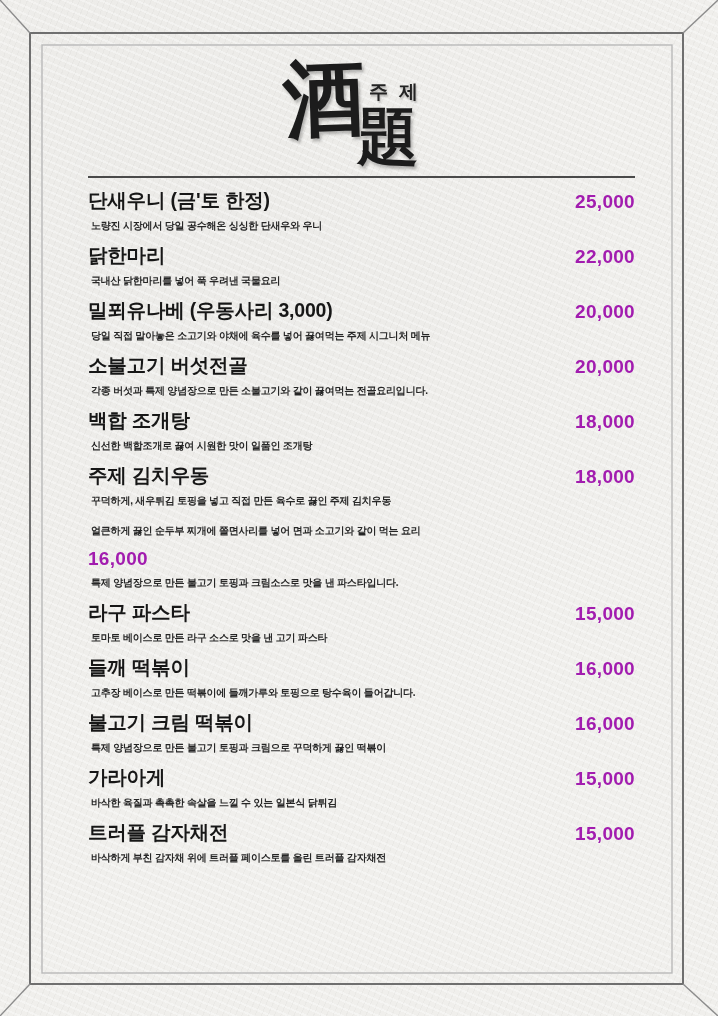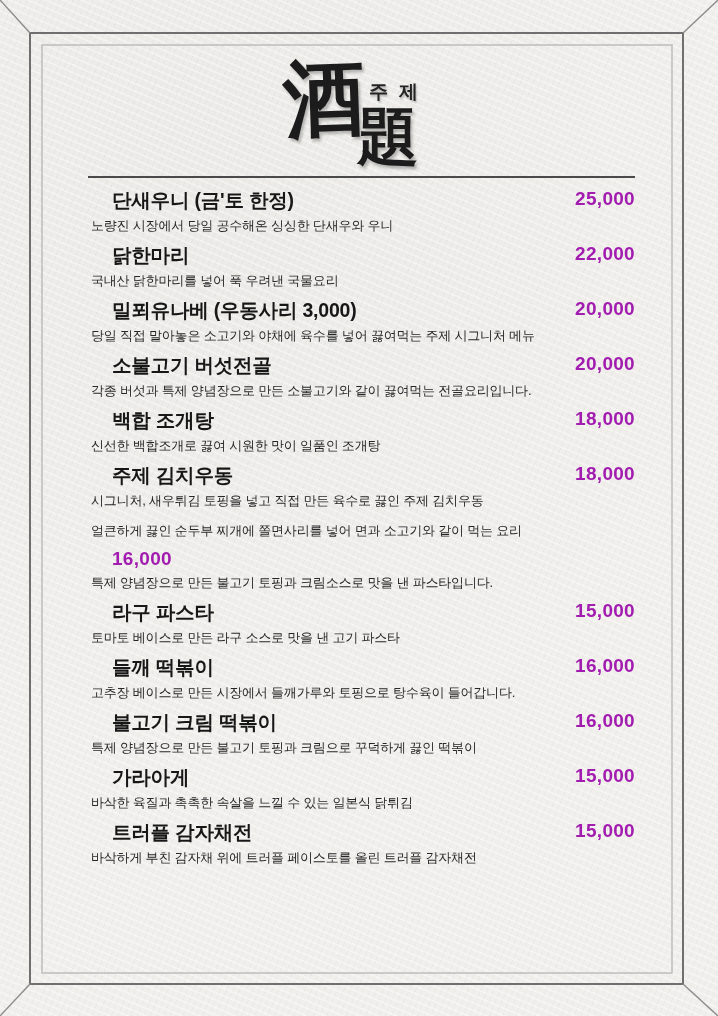--- a/index.html
+++ b/index.html
@@ -26,24 +26,24 @@
   }
   .logo .hanja-right{
     position:absolute;left:74px;top:42px;font-size:62px;line-height:1;font-weight:bold;
     color:#1c1c1c;text-shadow:2px 3px 3px rgba(0,0,0,.25);
   }
   
   .content{position:absolute;left:88px;top:176px;width:547px;}
   .section-title{font-size:28px;font-weight:800;letter-spacing:.5px;color:#1b1b1b;margin:0 0 4px 0;}
   .rule{border:none;border-top:2px solid #4a4a4a;margin:0 0 6px 0;height:0;}
   .item{padding:4px 0 6px 0;}
-  .item .row{display:flex;justify-content:space-between;align-items:flex-start;margin-left:24px;}
+  .item .row{display:flex;justify-content:space-between;align-items:flex-end;}
   .item .nm{font-size:19.5px;font-weight:800;line-height:25px;color:#171717;letter-spacing:-0.2px;}
   .item .pr{font-size:19px;font-weight:800;color:#a21caf;letter-spacing:.3px;}
-  .item .ds{font-size:13px;font-weight:400;line-height:15px;margin-top:5px;margin-left:3px;color:#262626;letter-spacing:-0.2px;}
+  .item .ds{font-size:10px;font-weight:700;line-height:15px;margin-top:5px;margin-left:3px;color:#262626;letter-spacing:-0.2px;}
 </style>
 </head>
 <body>
 
 <svg class="frame-svg" width="718" height="1016" viewBox="0 0 718 1016">
   <rect x="30" y="33" width="653" height="951" fill="none" stroke="#6f6f6f" stroke-width="2"></rect>
   <rect x="42" y="45" width="630" height="928" fill="none" stroke="#b9b9b9" stroke-width="1.4"></rect>
   <g stroke="#8c8c8c" stroke-width="1.4">
     <line x1="0" y1="0" x2="30" y2="33"></line>
     <line x1="718" y1="0" x2="683" y2="33"></line>
@@ -99,21 +99,21 @@
       <span class="pr">18,000</span>
     </div>
     <div class="ds">신선한 백합조개로 끓여 시원한 맛이 일품인 조개탕</div>
   </div>
 
   <div class="item">
     <div class="row">
       <span class="nm">주제 김치우동</span>
       <span class="pr">18,000</span>
     </div>
-    <div class="ds">시그니처, 새우튀김 토핑을 넣고 직접 만든 육수로 끓인 주제 김치우동</div>
+    <div class="ds">꾸덕하게, 새우튀김 토핑을 넣고 직접 만든 육수로 끓인 주제 김치우동</div>
   </div>
 
   <div class="item">
     <div class="ds">얼큰하게 끓인 순두부 찌개에 쫄면사리를 넣어 면과 소고기와 같이 먹는 요리</div>
   </div>
 
   <div class="item">
     <div class="row">
       <span class="pr">16,000</span>
     </div>
@@ -126,21 +126,21 @@
       <span class="pr">15,000</span>
     </div>
     <div class="ds">토마토 베이스로 만든 라구 소스로 맛을 낸 고기 파스타</div>
   </div>
 
   <div class="item">
     <div class="row">
       <span class="nm">들깨 떡볶이</span>
       <span class="pr">16,000</span>
     </div>
-    <div class="ds">고추장 베이스로 만든 시장에서 들깨가루와 토핑으로 탕수육이 들어갑니다.</div>
+    <div class="ds">고추장 베이스로 만든 떡볶이에 들깨가루와 토핑으로 탕수육이 들어갑니다.</div>
   </div>
 
   <div class="item">
     <div class="row">
       <span class="nm">불고기 크림 떡볶이</span>
       <span class="pr">16,000</span>
     </div>
     <div class="ds">특제 양념장으로 만든 불고기 토핑과 크림으로 꾸덕하게 끓인 떡볶이</div>
   </div>
 

